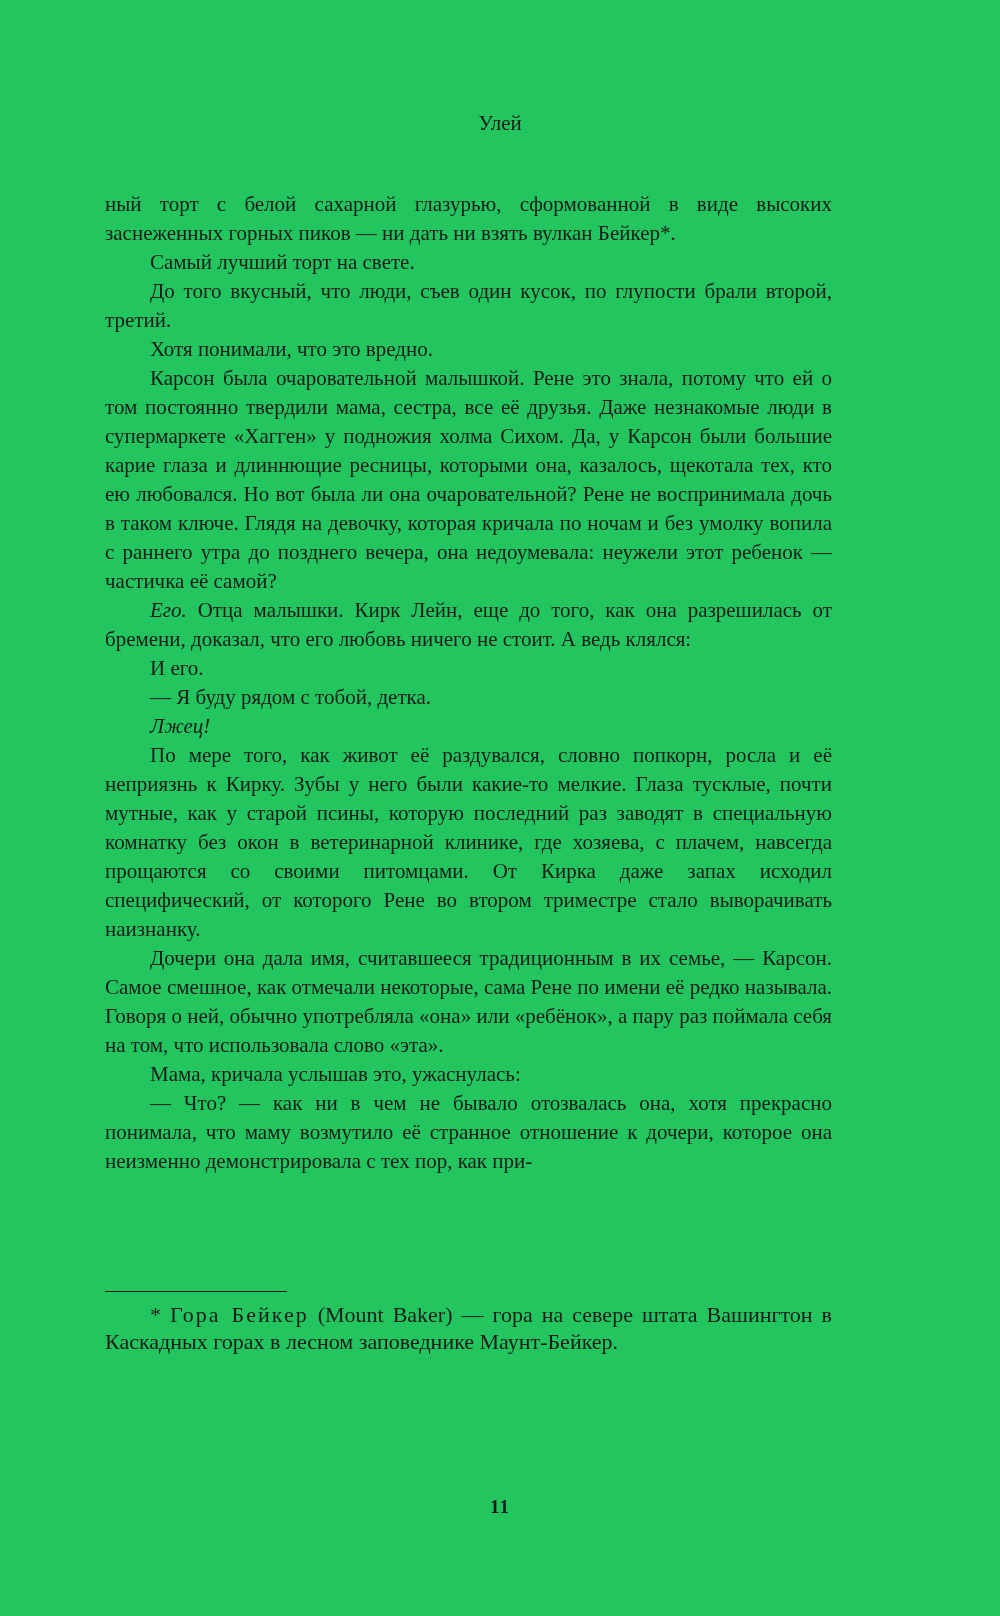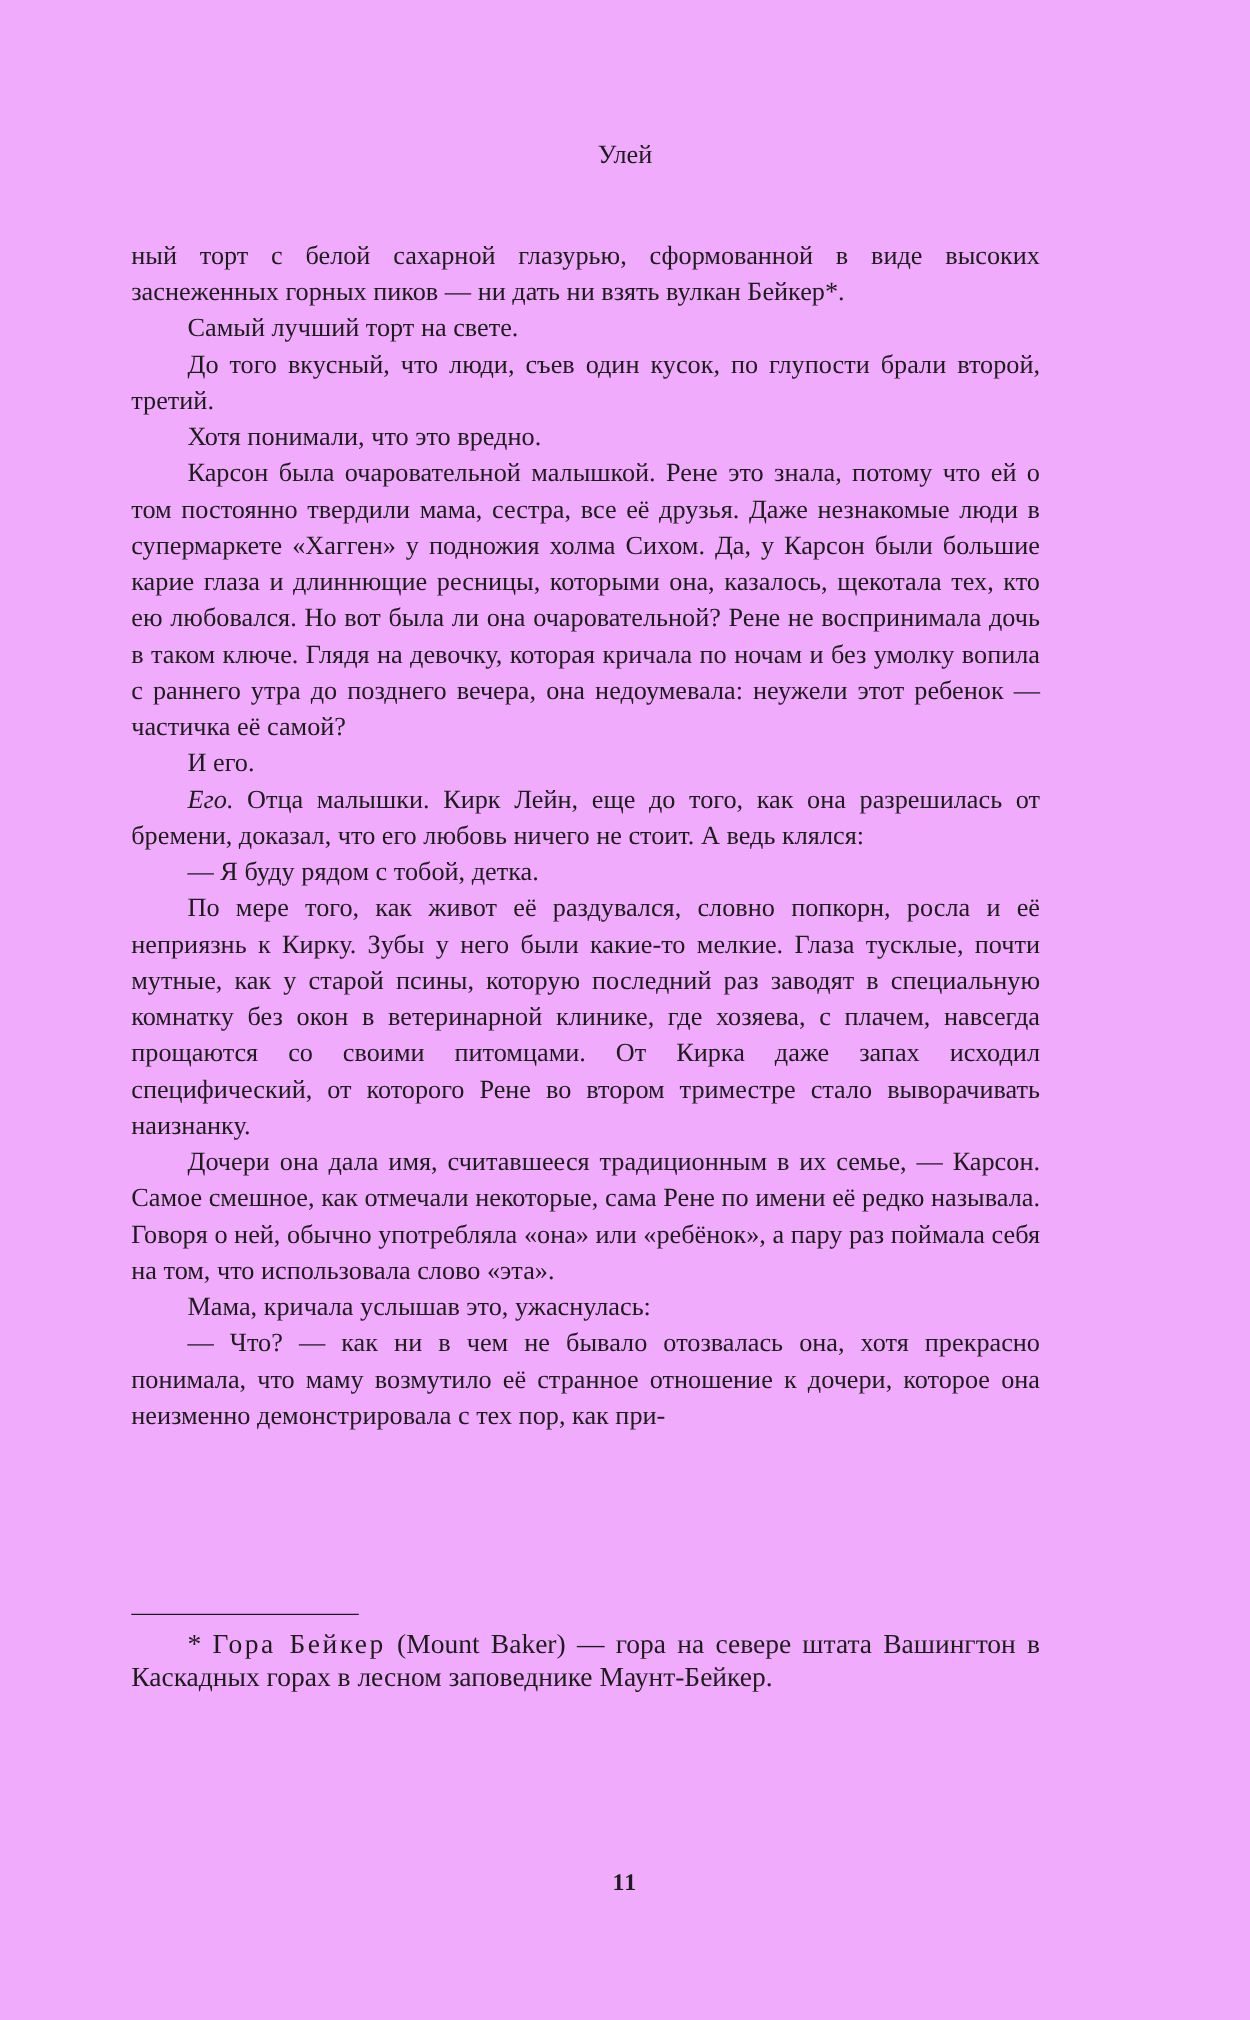--- a/index.html
+++ b/index.html
@@ -2,21 +2,21 @@
 <html lang="ru"><head>
 <meta charset="utf-8">
 <style>
   * { margin: 0; padding: 0; box-sizing: border-box; }
   html, body { background: #ffffff; }
   .page {
     position: relative;
     width: 1000px;
     height: 1616px;
     margin: 0 auto;
-    background: #f0abfc;
+    background: #22c55e;
     font-family: "Liberation Serif", "DejaVu Serif", serif;
     color: #1c1c1c;
     overflow: hidden;
   }
   .running-head {
     position: absolute;
     top: 110px;
     left: 0;
     width: 100%;
     text-align: center;
@@ -71,23 +71,24 @@
 <div class="page">
 
   <div class="running-head">Улей</div>
 
   <div class="body-text">
     <p class="para no-indent">ный торт с белой сахарной глазурью, сформованной в виде высоких заснеженных горных пиков — ни дать ни взять вулкан Бейкер*.</p>
     <p class="para">Самый лучший торт на свете.</p>
     <p class="para">До того вкусный, что люди, съев один кусок, по глупости брали второй, третий.</p>
     <p class="para">Хотя понимали, что это вредно.</p>
     <p class="para">Карсон была очаровательной малышкой. Рене это знала, потому что ей о том постоянно твердили мама, сестра, все её друзья. Даже незнакомые люди в супермаркете «Хагген» у подножия холма Сихом. Да, у Карсон были большие карие глаза и длиннющие ресницы, которыми она, казалось, щекотала тех, кто ею любовался. Но вот была ли она очаровательной? Рене не воспринимала дочь в таком ключе. Глядя на девочку, которая кричала по ночам и без умолку вопила с раннего утра до позднего вечера, она недоумевала: неужели этот ребенок — частичка её самой?</p>
+    <p class="para"><span class="italic">Его.</span><span> Отца малышки. Кирк Лейн, еще до того, как она разрешилась от бремени, доказал, что его любовь ничего не стоит. А ведь клялся:</span></p>
     <p class="para">И его.</p>
-    <p class="para"><span class="italic">Его.</span><span> Отца малышки. Кирк Лейн, еще до того, как она разрешилась от бремени, доказал, что его любовь ничего не стоит. А ведь клялся:</span></p>
     <p class="para">— Я буду рядом с тобой, детка.</p>
+    <p class="para italic">Лжец!</p>
     <p class="para">По мере того, как живот её раздувался, словно попкорн, росла и её неприязнь к Кирку. Зубы у него были какие-то мелкие. Глаза тусклые, почти мутные, как у старой псины, которую последний раз заводят в специальную комнатку без окон в ветеринарной клинике, где хозяева, с плачем, навсегда прощаются со своими питомцами. От Кирка даже запах исходил специфический, от которого Рене во втором триместре стало выворачивать наизнанку.</p>
     <p class="para">Дочери она дала имя, считавшееся традиционным в их семье, — Карсон. Самое смешное, как отмечали некоторые, сама Рене по имени её редко называла. Говоря о ней, обычно употребляла «она» или «ребёнок», а пару раз поймала себя на том, что использовала слово «эта».</p>
     <p class="para">Мама, кричала услышав это, ужаснулась:</p>
     <p class="para">— Что? — как ни в чем не бывало отозвалась она, хотя прекрасно понимала, что маму возмутило её странное отношение к дочери, которое она неизменно демонстрировала с тех пор, как при-</p>
   </div>
 
   <div class="footnote-block">
     <div class="footnote-rule"></div>
     <p class="footnote"><span>* </span><span class="spaced">Гора Бейкер</span><span> (Mount Baker) — гора на севере штата Вашингтон в Каскадных горах в лесном заповеднике Маунт-Бейкер.</span></p>
   </div>

